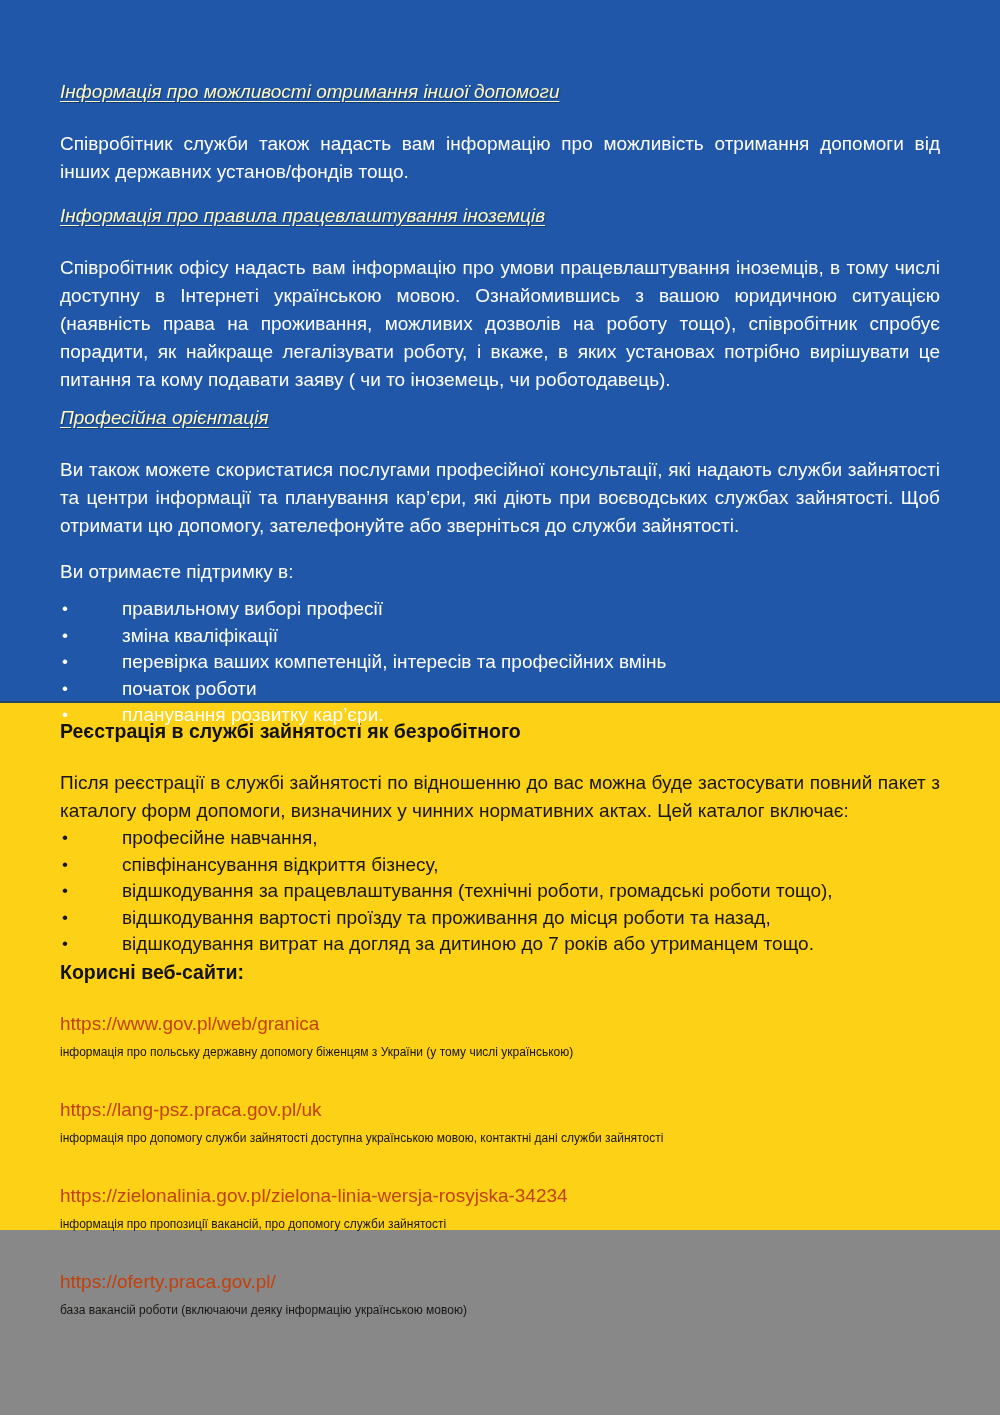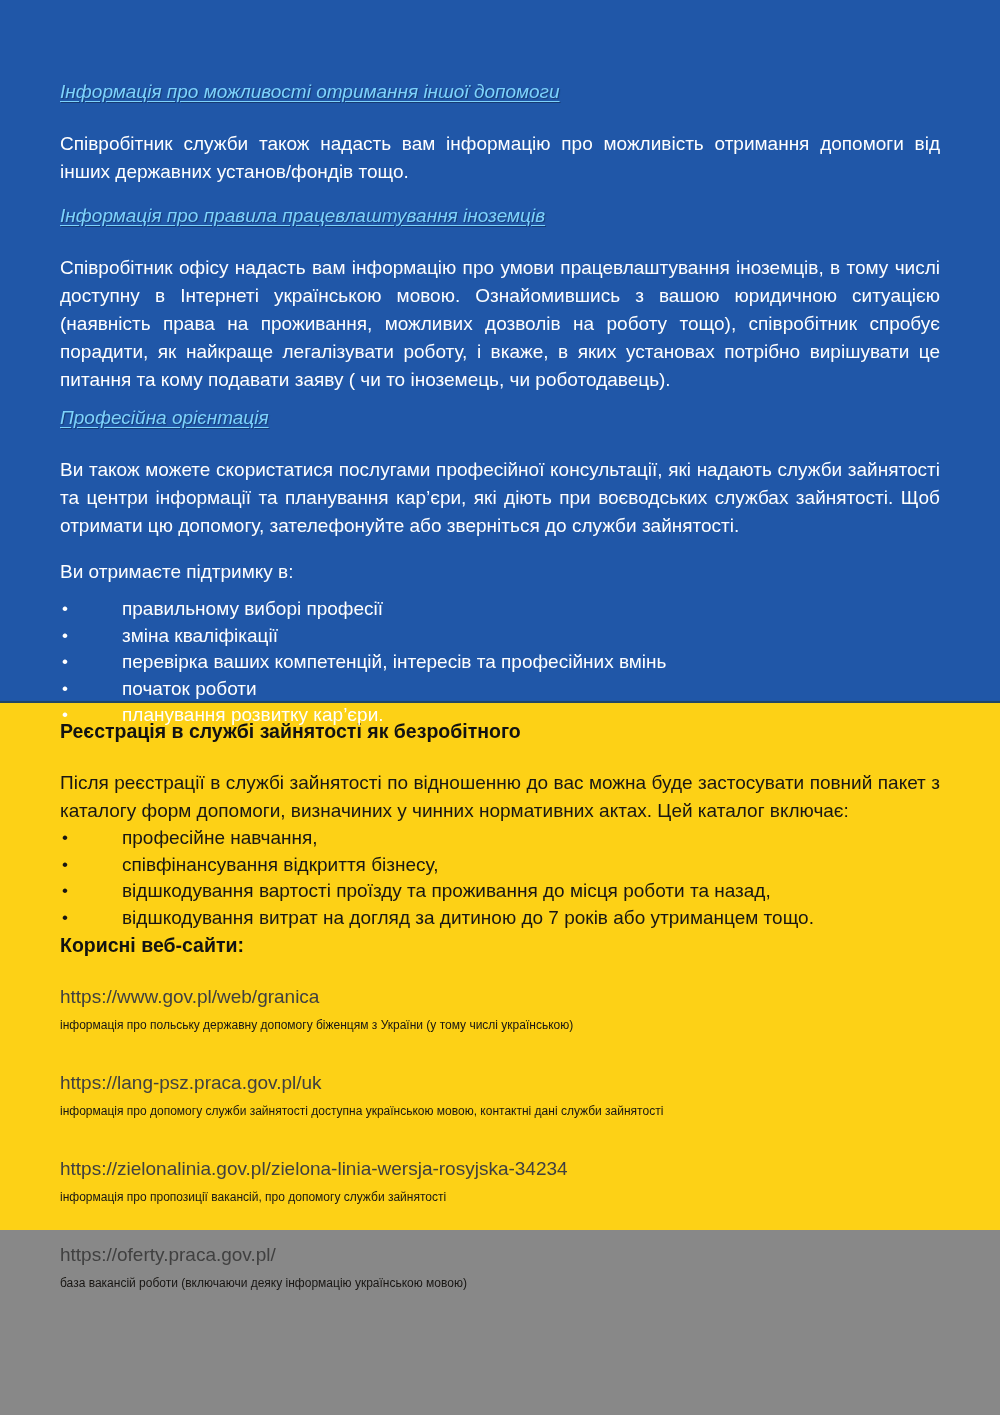--- a/index.html
+++ b/index.html
@@ -20,21 +20,21 @@
     padding: 78px 60px 0 60px;
     color: #ffffff;
     box-shadow: inset 0 -2px 0 rgba(40, 50, 20, 0.45);
   }
 
   .section-blue .doc-heading {
     font-size: 19px;
     line-height: 28px;
     font-style: italic;
     font-weight: normal;
-    color: #7dd3fc;
+    color: #fef9c3;
     text-decoration: underline;
     text-underline-offset: 3px;
     text-shadow: 1px 1px 1px rgba(15, 35, 70, 0.55);
     margin-bottom: 24px;
   }
 
   .section-blue p {
     font-size: 19px;
     line-height: 28px;
     text-align: justify;
@@ -82,21 +82,21 @@
   }
   .section-yellow ul.doc-list { }
 
   
   .links-wrap { display: flex; flex-direction: column; }
   .link-block { margin-bottom: 16px; }
   .link-block .url {
     display: block;
     font-size: 19px;
     line-height: 28px;
-    color: #404040;
+    color: #c2410c;
     text-decoration: none;
     cursor: pointer;
   }
   .link-block .desc {
     font-size: 12px;
     line-height: 28px;
     text-align: justify;
   }
   .link-block.gap-large { margin-top: 14px; }
 </style>
@@ -133,20 +133,21 @@
 
   <div class="section-yellow" style="background: rgb(253, 209, 22);">
 
     <h2 class="doc-heading-bold">Реєстрація в службі зайнятості як безробітного</h2>
 
     <p>Після реєстрації в службі зайнятості по відношенню до вас можна буде застосувати повний пакет з каталогу форм допомоги, визначиних у чинних нормативних актах. Цей каталог включає:</p>
 
     <ul class="doc-list">
       <li>професійне навчання,</li>
       <li>співфінансування відкриття бізнесу,</li>
+      <li>відшкодування за працевлаштування (технічні роботи, громадські роботи тощо),</li>
       <li>відшкодування вартості проїзду та проживання до місця роботи та назад,</li>
       <li>відшкодування витрат на догляд за дитиною до 7 років або утриманцем тощо.</li>
     </ul>
 
     <h2 class="doc-heading-bold">Корисні веб-сайти:</h2>
 
     <div class="links-wrap">
 
       <div class="link-block">
         <a class="url" href="#">https://www.gov.pl/web/granica</a>

